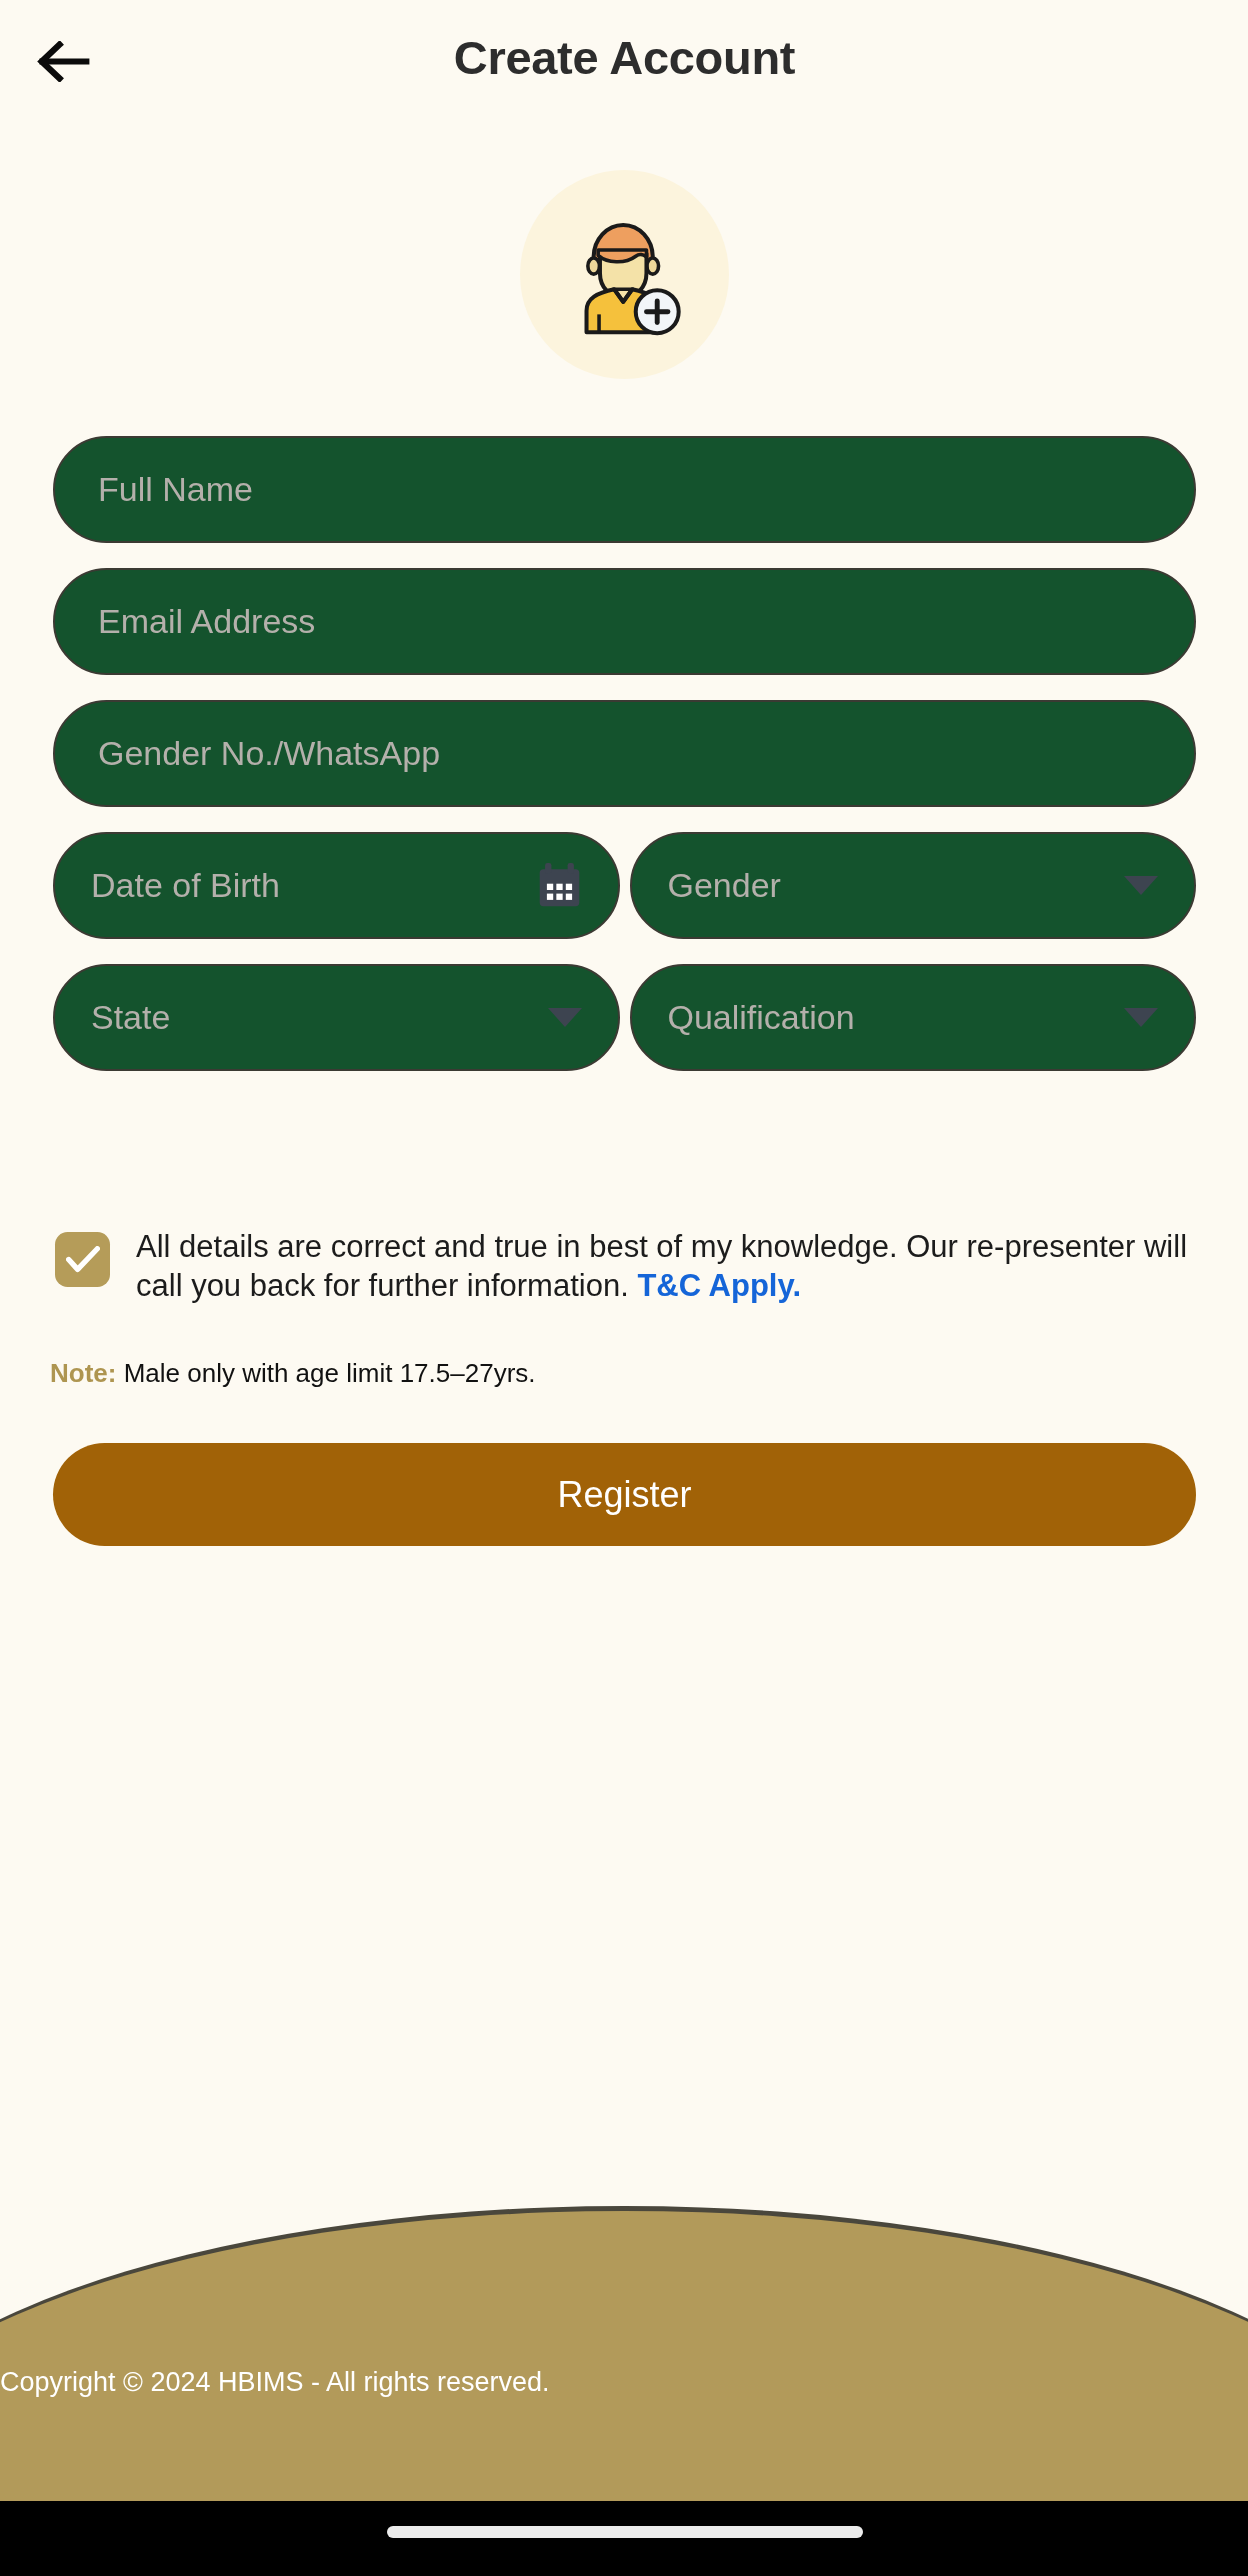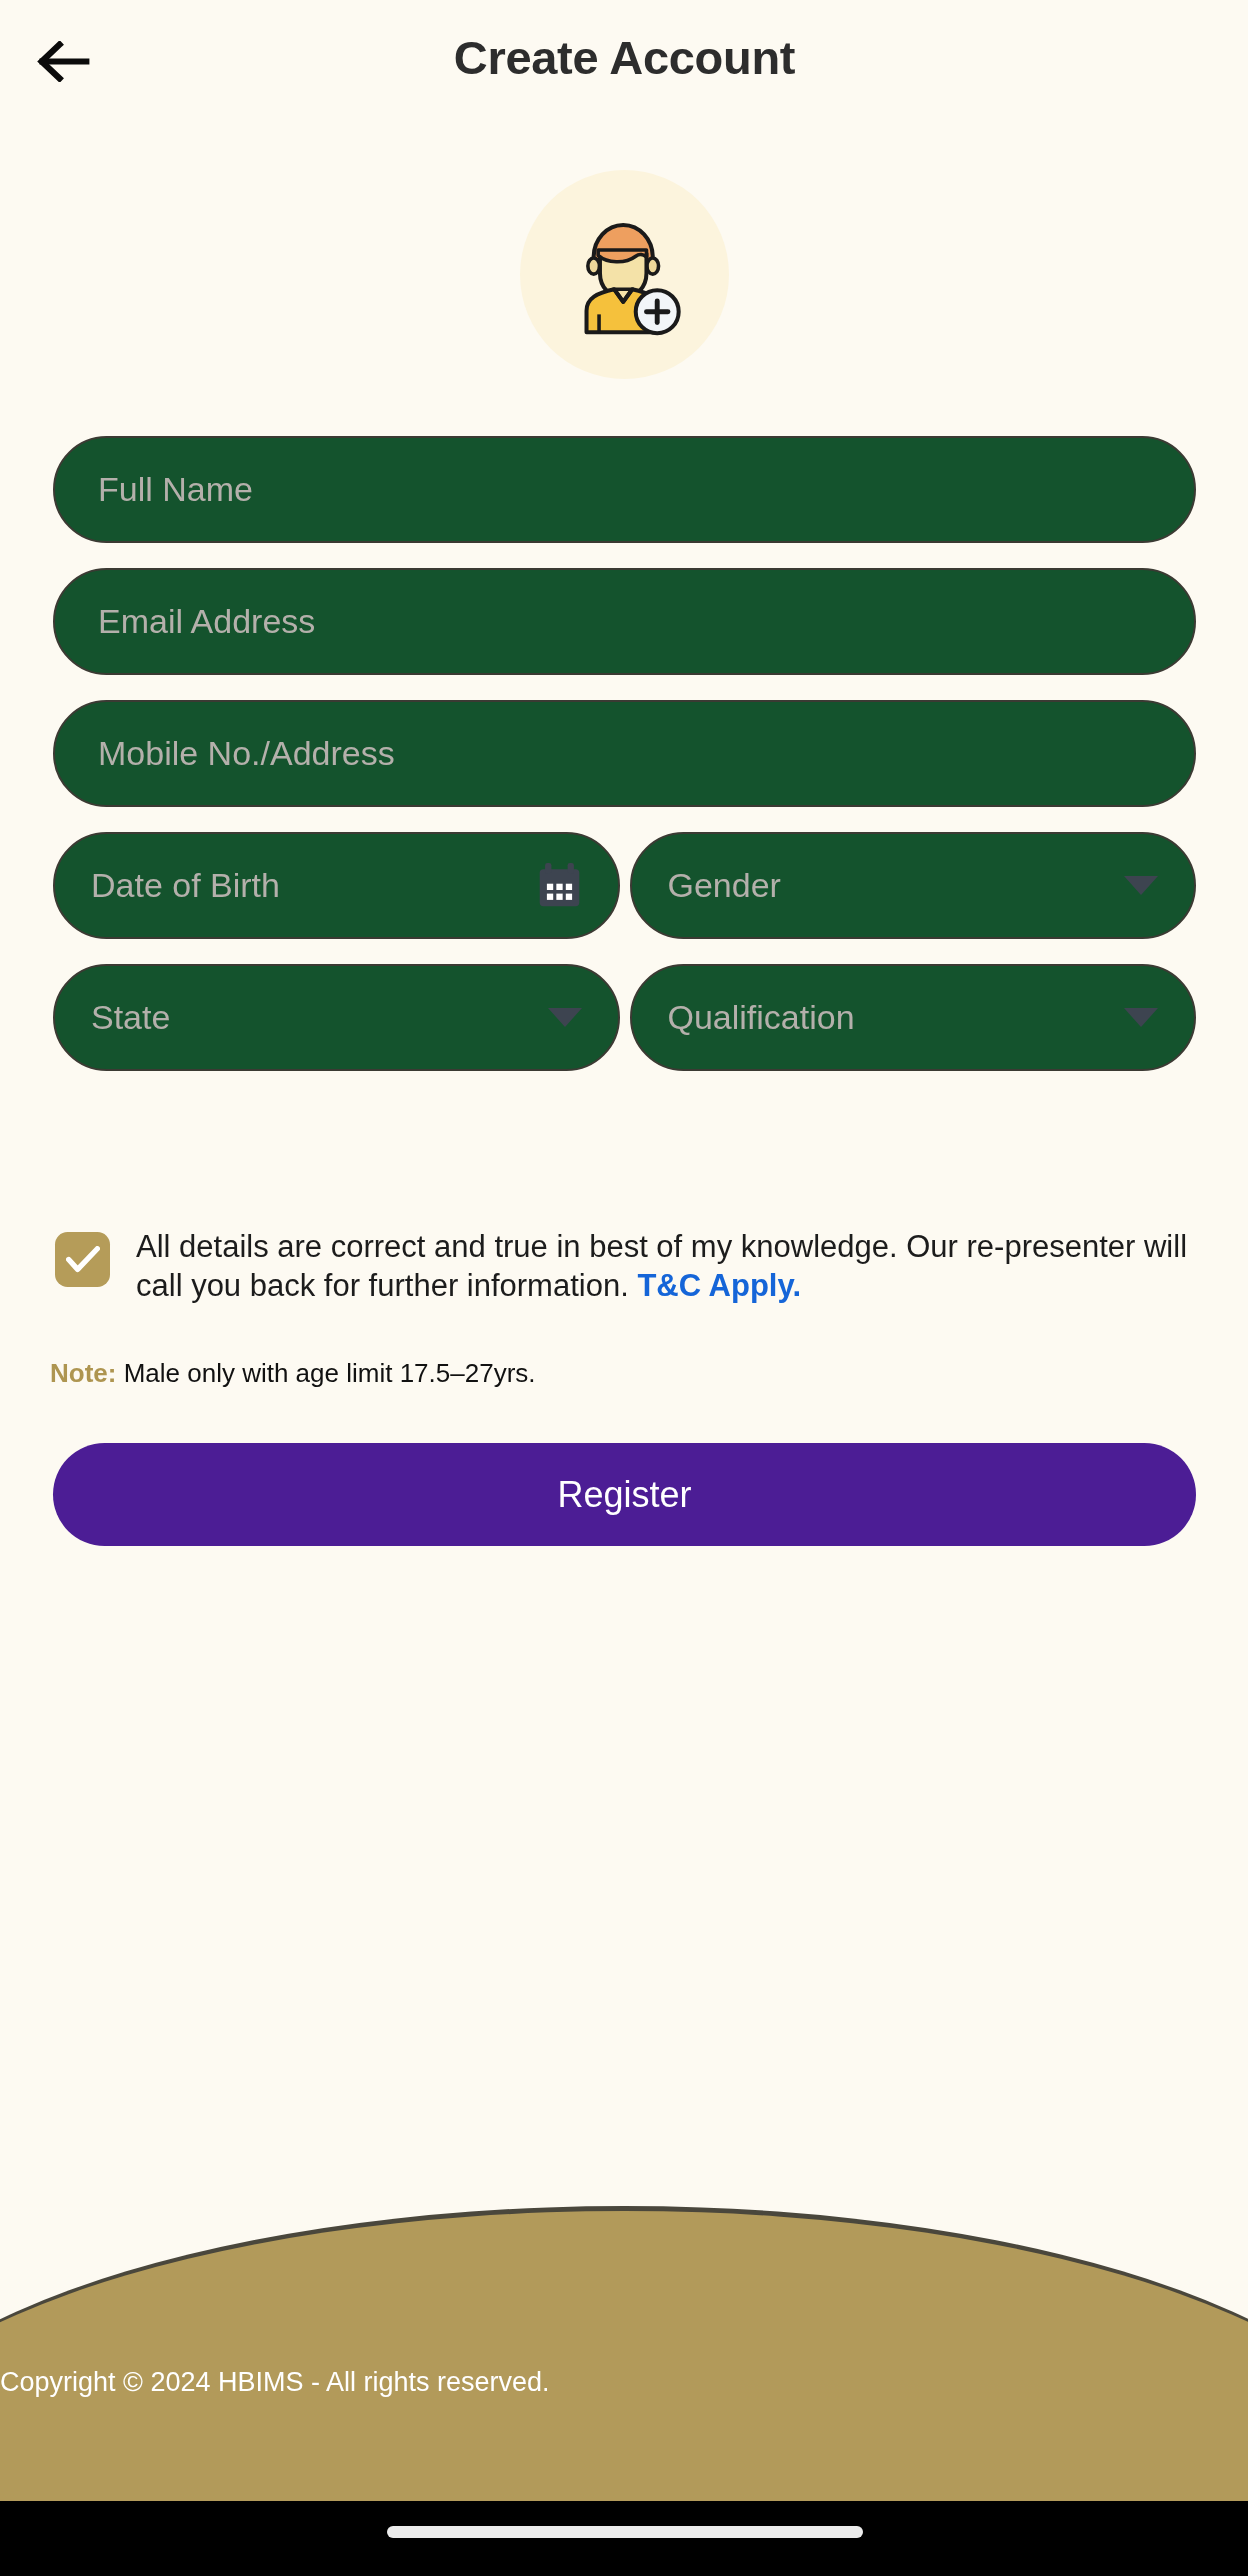--- a/index.html
+++ b/index.html
@@ -174,21 +174,21 @@
   }
 
   
   #register-button {
     position: absolute;
     left: 53px;
     top: 1443px;
     width: 1143px;
     height: 103px;
     border-radius: 54px;
-    background: #4c1d95;
+    background: #a16207;
     color: #FFFFFF;
     font-size: 36px;
     display: flex;
     align-items: center;
     justify-content: center;
     cursor: pointer;
     border: none;
     font-family: "Liberation Sans", sans-serif;
   }
 
@@ -290,21 +290,21 @@
 
     <div class="field">
       <span class="ph">Full Name</span>
     </div>
 
     <div class="field">
       <span class="ph">Email Address</span>
     </div>
 
     <div class="field">
-      <span class="ph">Mobile No./Address</span>
+      <span class="ph">Gender No./WhatsApp</span>
     </div>
 
     <div class="row2">
       <div class="field">
         <span class="ph">Date of Birth</span>
         <span class="cal-icon">
           <svg width="45" height="47" viewBox="0 0 50 52" aria-hidden="true">
             <rect x="3" y="8" width="44" height="41" rx="4" fill="#3d4450"></rect>
             <rect x="9" y="1" width="7" height="12" rx="2.5" fill="#3d4450"></rect>
             <rect x="34" y="1" width="7" height="12" rx="2.5" fill="#3d4450"></rect>

